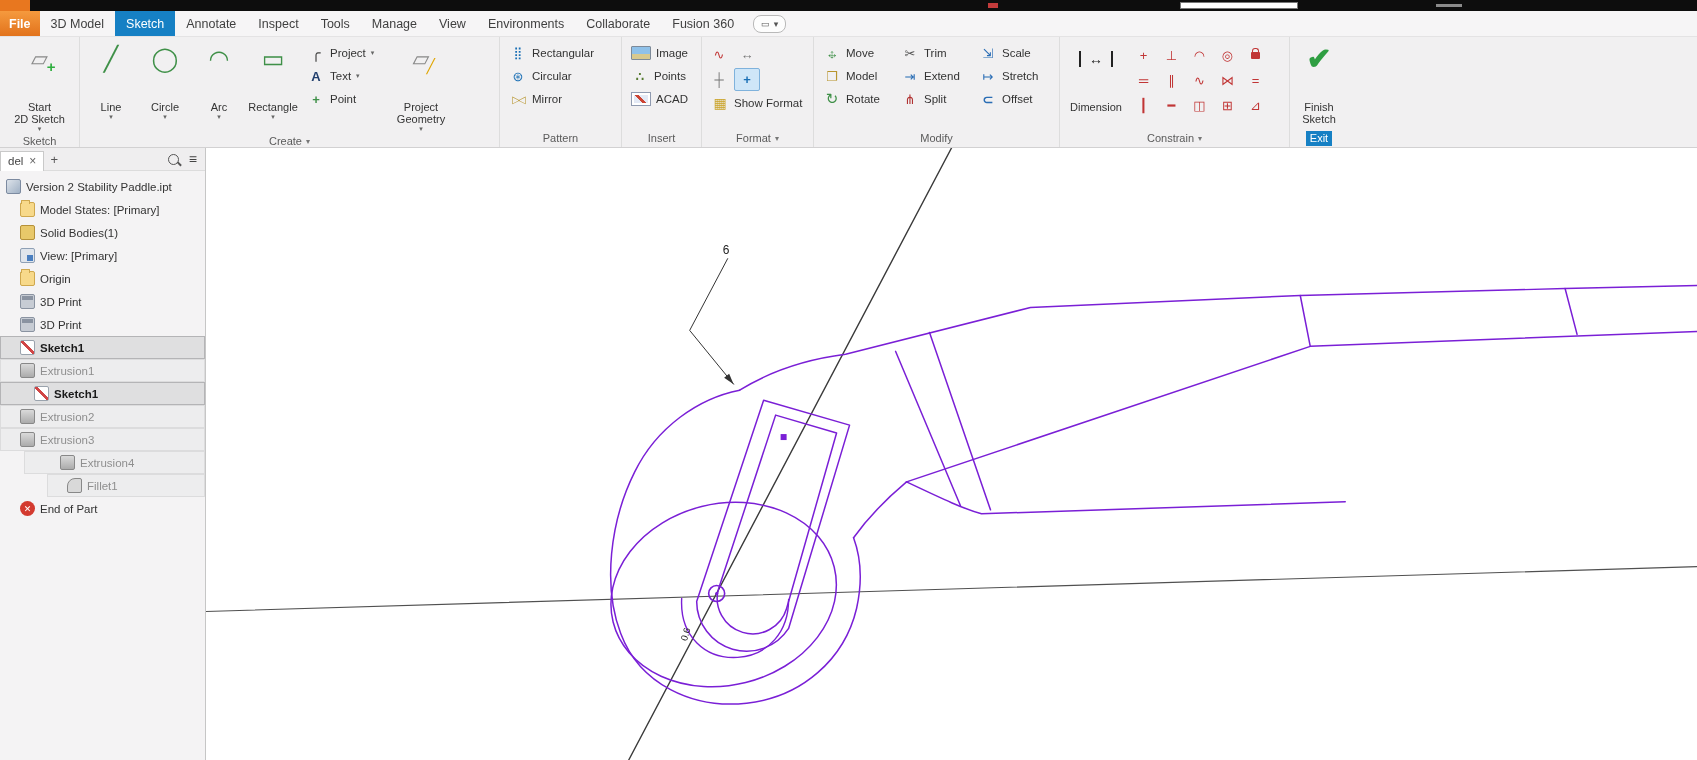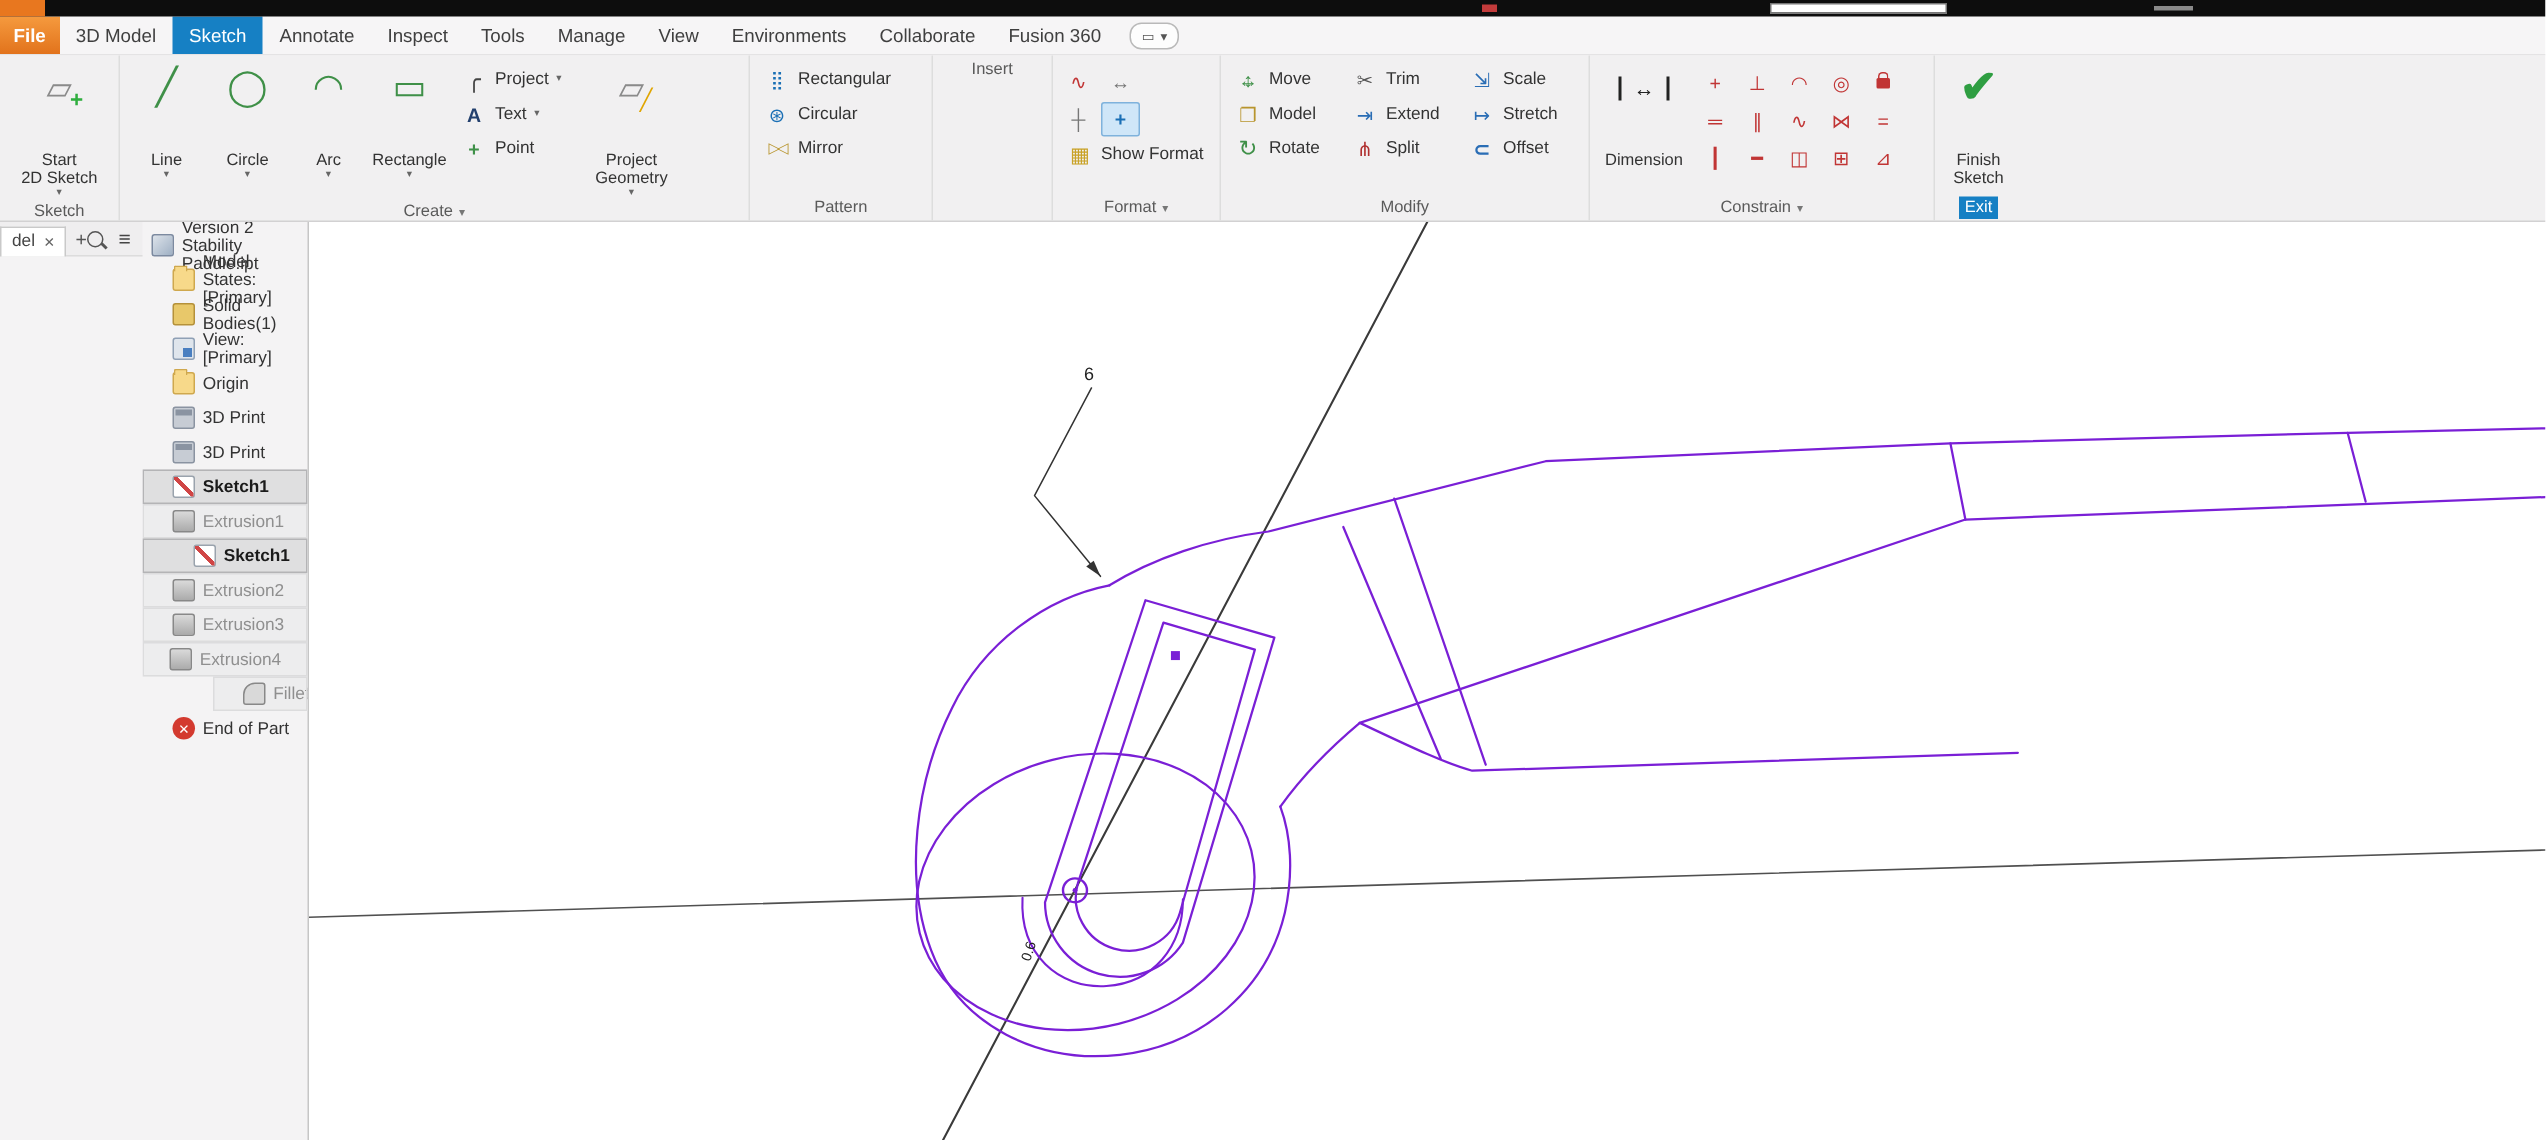--- a/index.html
+++ b/index.html
@@ -89,21 +89,21 @@
 
   
   .layered{position:relative;width:34px;height:34px;}
   .layered .base{position:absolute;inset:0;display:flex;align-items:center;justify-content:center;font-size:22px;color:#8a8a8a;}
   .layered .over{position:absolute;right:1px;bottom:2px;font-size:15px;font-weight:bold;color:#2fae3f;line-height:15px;}
   .layered .edge{position:absolute;right:3px;bottom:3px;font-size:14px;color:#e0a500;line-height:14px;}
   .finish-glyph{color:#2f9e42;font-size:30px;font-weight:bold;}
 
   
   .main{flex:1;display:flex;min-height:0;}
-  .browser{width:206px;flex:0 0 206px;background:#f4f3f4;border-right:1px solid #c6c6c6;display:flex;flex-direction:row;box-sizing:border-box;}
+  .browser{width:206px;flex:0 0 206px;background:#f4f3f4;border-right:1px solid #c6c6c6;display:flex;flex-direction:column;box-sizing:border-box;}
   .browser-tabs{height:22px;flex:0 0 22px;display:flex;align-items:center;background:#efeeef;border-bottom:1px solid #dcdcdc;padding:0 4px 0 0;font-size:11.5px;color:#444;}
   .btab{background:#fff;border:1px solid #c9c9c9;border-bottom:none;height:19px;display:flex;align-items:center;gap:6px;padding:0 7px;margin-top:3px;}
   .btab-close{color:#666;font-size:12px;cursor:default;}
   .btab-add{margin-left:6px;font-size:13px;color:#555;cursor:default;}
   .browser-tab-spacer{flex:1;}
   .search-glass{width:9px;height:9px;border:1.5px solid #555;border-radius:50%;position:relative;margin-right:10px;}
   .search-glass::after{content:'';position:absolute;width:5px;height:1.5px;background:#555;transform:rotate(45deg);right:-4.5px;bottom:-1px;}
   .burger{font-size:14px;color:#444;margin-right:4px;}
 
   .tree{flex:1;padding-top:4px;font-size:11.5px;color:#333;overflow:hidden;}
@@ -253,20 +253,36 @@
               <span class="small-label">Mirror</span>
             </div>
           </div>
       </div>
       <div class="panel-label">
         <span>Pattern</span>
       </div>
     </div>
 
     <div class="panel" style="width:80px">
+      <div class="panel-body">
+        <div class="small-col">
+            <div class="small-btn">
+              <span class="small-icon si-image pic-icon"></span>
+              <span class="small-label">Image</span>
+            </div>
+            <div class="small-btn">
+              <span class="small-icon si-points">∴</span>
+              <span class="small-label">Points</span>
+            </div>
+            <div class="small-btn">
+              <span class="small-icon si-acad acad-icon"></span>
+              <span class="small-label">ACAD</span>
+            </div>
+          </div>
+      </div>
       <div class="panel-label">
         <span>Insert</span>
       </div>
     </div>
 
     <div class="panel" style="width:112px">
       <div class="panel-body">
         <div class="format-col">
           <div class="format-grid">
               <div class="icon-btn fc-construction">∿</div>
@@ -444,21 +460,21 @@
             <span class="tree-label bold">Sketch1</span>
           </div>
           <div class="tree-row dim" style="padding-left: 20px;">
             <span class="ti extrusion-icon"></span>
             <span class="tree-label">Extrusion2</span>
           </div>
           <div class="tree-row dim" style="padding-left: 20px;">
             <span class="ti extrusion-icon"></span>
             <span class="tree-label">Extrusion3</span>
           </div>
-          <div class="tree-row dim" style="padding-left: 18px;">
+          <div class="tree-row dim" style="padding-left: 36px; margin-left: 24px;">
             <span class="ti extrusion-icon"></span>
             <span class="tree-label">Extrusion4</span>
           </div>
           <div class="tree-row dim" style="padding-left: 20px; margin-left: 47px;">
             <span class="ti fillet-icon"></span>
             <span class="tree-label">Fillet1</span>
           </div>
           <div class="tree-row" style="padding-left: 20px;">
             <span class="ti end-of-part-icon"></span>
             <span class="tree-label">End of Part</span>

